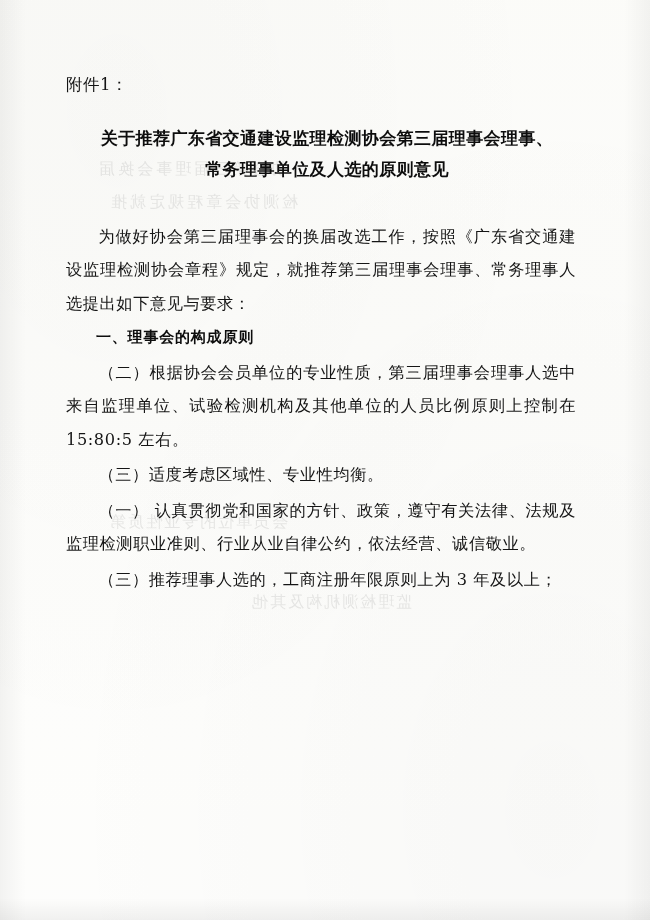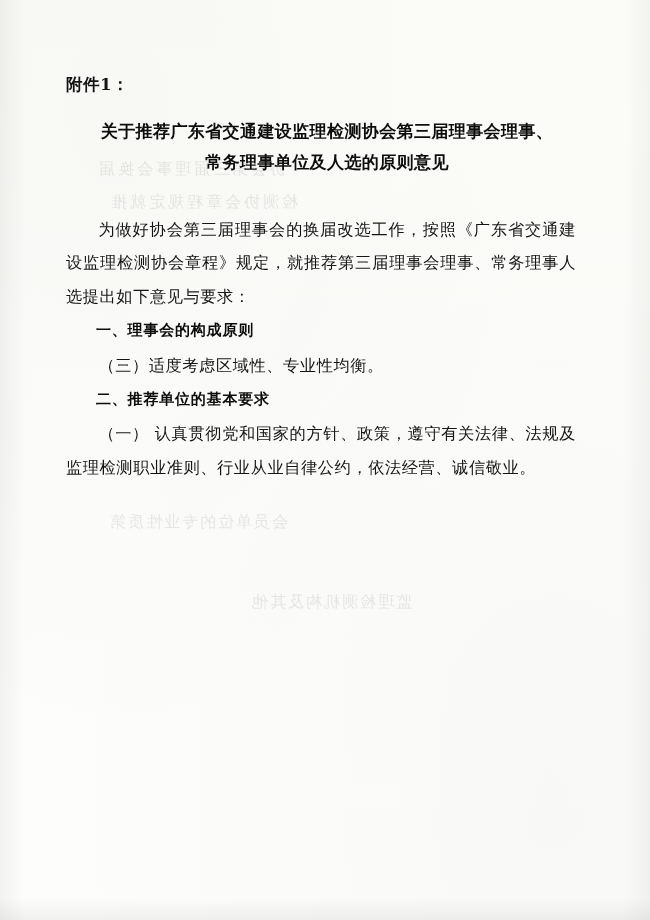--- a/index.html
+++ b/index.html
@@ -33,23 +33,22 @@
       linear-gradient(180deg, rgba(250,250,247,0.6), rgba(255,255,255,0.2));
     pointer-events: none;
   }
   .doc-body {
     position: relative;
     z-index: 2;
   }
   .attachment-label {
     font-size: 16.5px;
     letter-spacing: 0.5px;
-    margin: 0 0 20px 0;
+    margin: 0 0 27px 0;
     color: #141414;
-    font-weight: bold;
   }
   .doc-title {
     text-align: center;
     font-weight: bold;
     font-size: 17px;
     line-height: 1.85;
     letter-spacing: 0.4px;
     margin: 0 0 8px 0;
     color: #0d0d0d;
     padding: 0 4px;
@@ -130,22 +129,23 @@
 
     <div class="doc-title">
       <span class="line1">关于推荐广东省交通建设监理检测协会第三届理事会理事、</span>
       <span class="line2">常务理事单位及人选的原则意见</span>
     </div>
 
     <div class="spacer-after-title"></div>
 
     <p class="para">为做好协会第三届理事会的换届改选工作，按照《广东省交通建设监理检测协会章程》规定，就推荐第三届理事会理事、常务理事人选提出如下意见与要求：</p>
     <p class="heading">一、理事会的构成原则</p>
+    <p class="para">（二）根据协会会员单位的专业性质，第三届理事会理事人选中来自监理单位、试验检测机构及其他单位的人员比例原则上控制在 15:80:5 左右。</p>
     <p class="para">（三）适度考虑区域性、专业性均衡。</p>
-    <p class="heading">二、推荐单位的基本要求</p>
     <p class="para">（一） 认真贯彻党和国家的方针、政策，遵守有关法律、法规及监理检测职业准则、行业从业自律公约，依法经营、诚信敬业。</p>
+    <p class="para">（三）推荐理事人选的，工商注册年限原则上为 3 年及以上；</p>
 
   </div>
 
   <div class="edge-shadow"></div>
   <div class="edge-shadow right"></div>
   <div class="edge-shadow bottom"></div>
 </div>
 
 </body></html>

